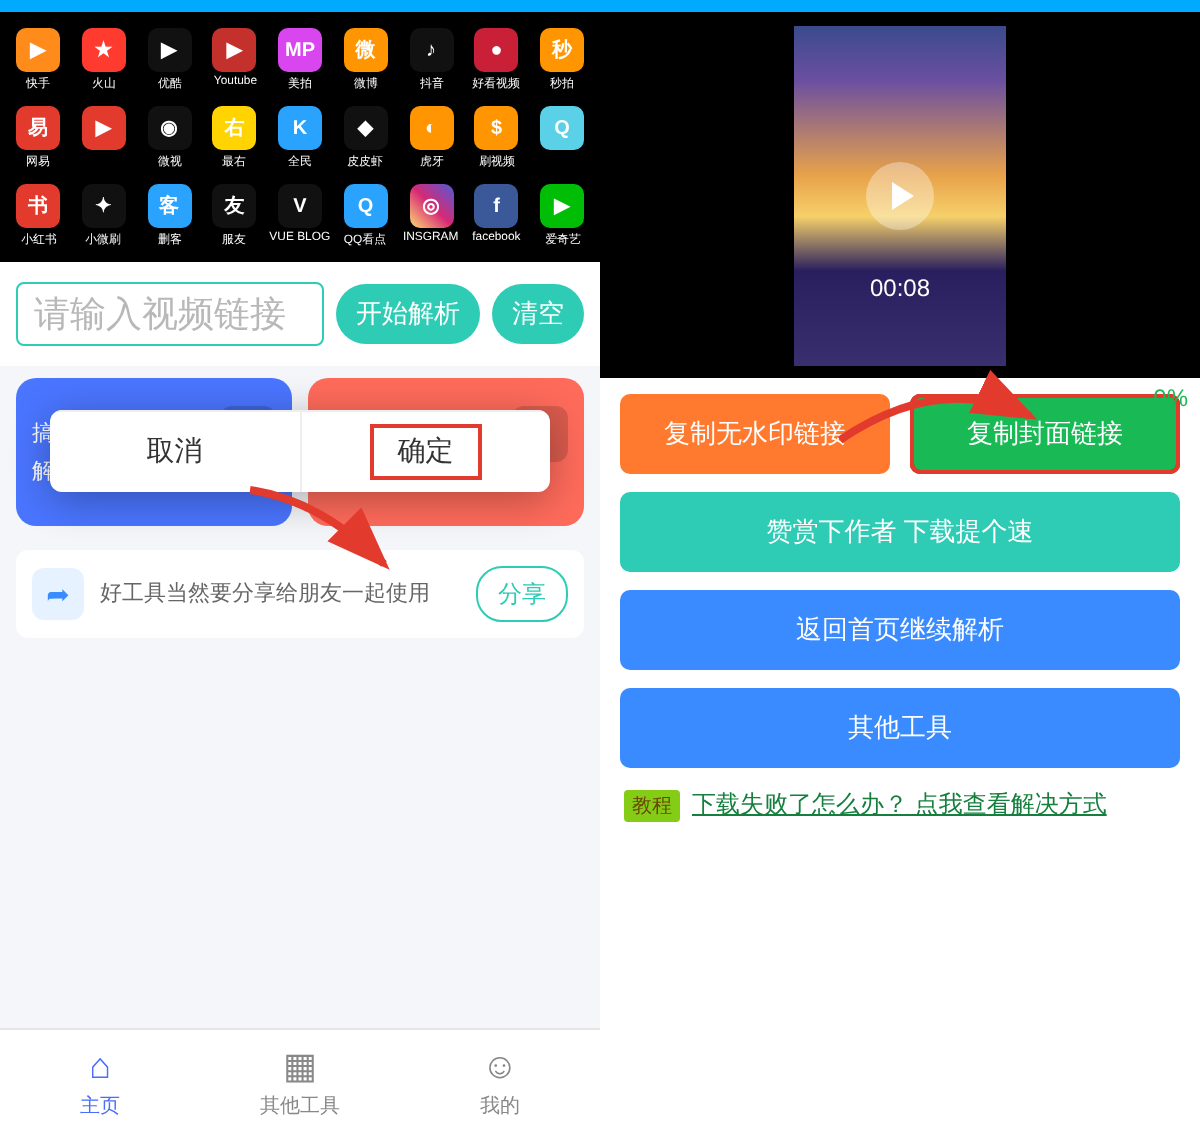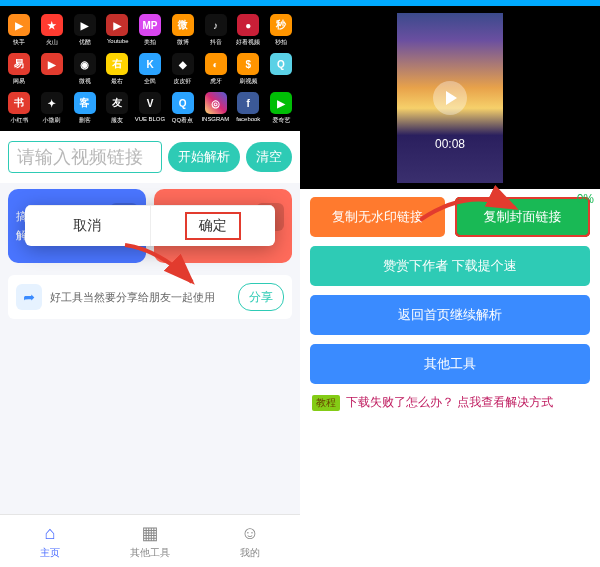--- a/index.html
+++ b/index.html
@@ -54,21 +54,21 @@
   .bbtn{flex:1;height:40px;border-radius:5px;display:flex;align-items:center;justify-content:center;font-size:13px;color:#fff}
   .bbtn.full{flex:none;width:100%}
   .c-orange{background:#ff7a2e}
   .c-green{background:#19b955}
   .c-blue{background:#3a8bff}
   .c-grey{background:#9aa0a8}
   .c-teal{background:#2ecbb5}
   .greenbox{box-shadow:0 0 0 2px #ff0000 inset;outline:2px solid #e23b2e;outline-offset:-2px}
   .helpline{padding:10px 12px;font-size:12px;display:flex;align-items:center;gap:6px}
   .badge{background:#84cc16;color:#6a4a00;font-size:10px;padding:1px 4px;border-radius:2px}
-  .helplink{color:#be185d;}
+  .helplink{color:#15803d;text-decoration:underline}
 </style>
 </head>
 <body>
 
 <div class="root">
 
   <div class="pane left">
     <div class="topbar-l"></div>
 
     <div class="appgrid" id="appgrid">

